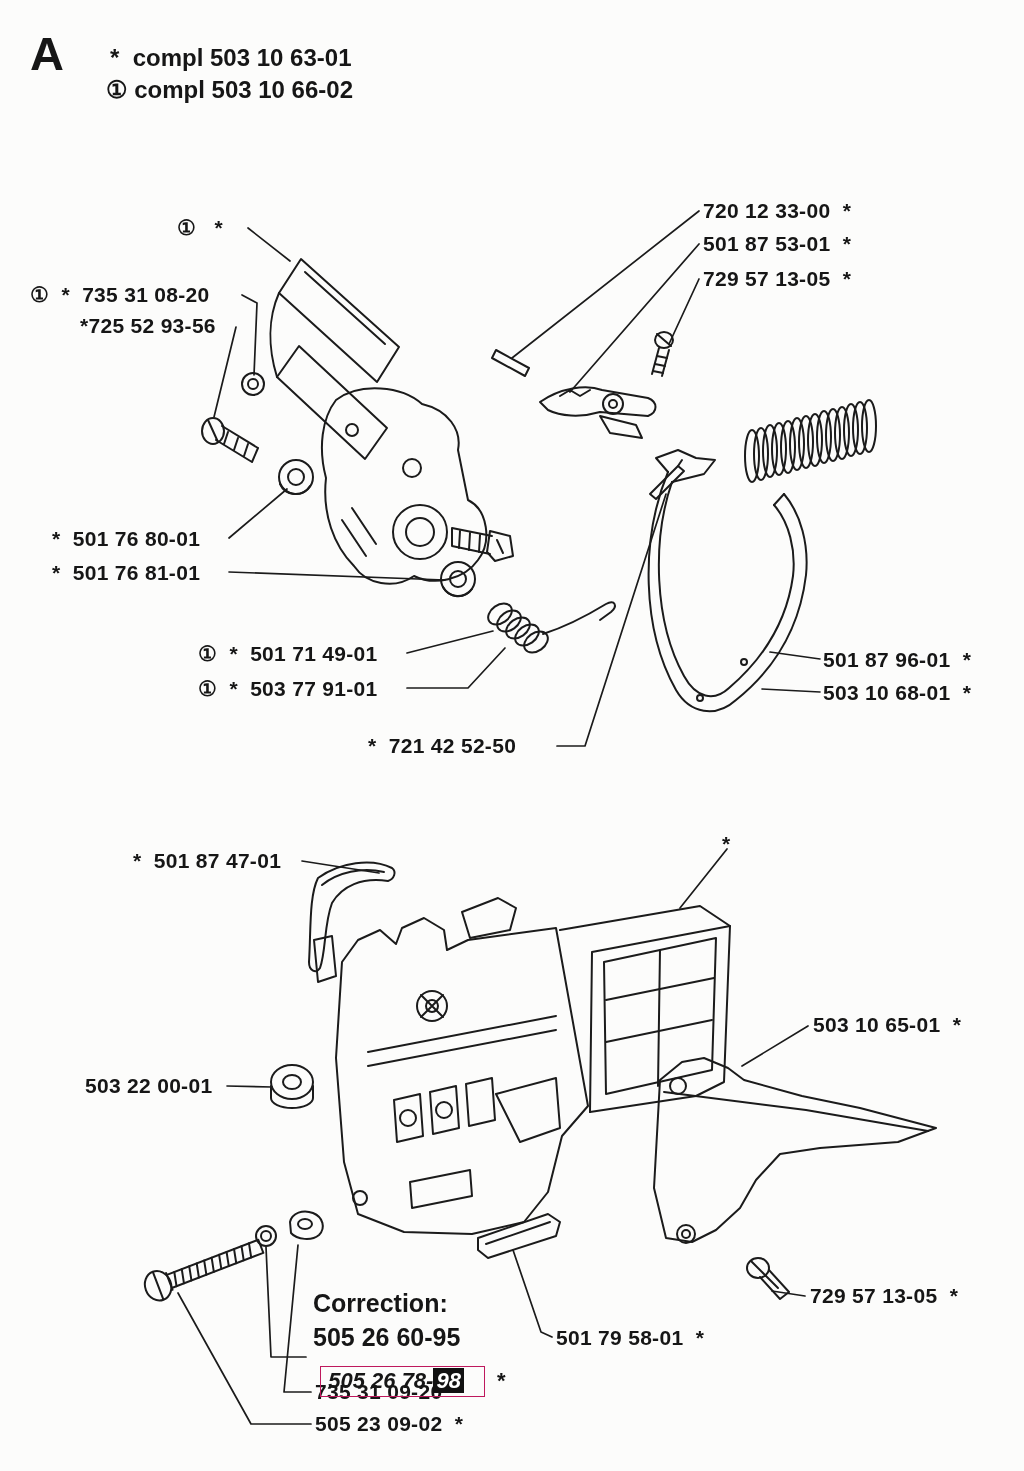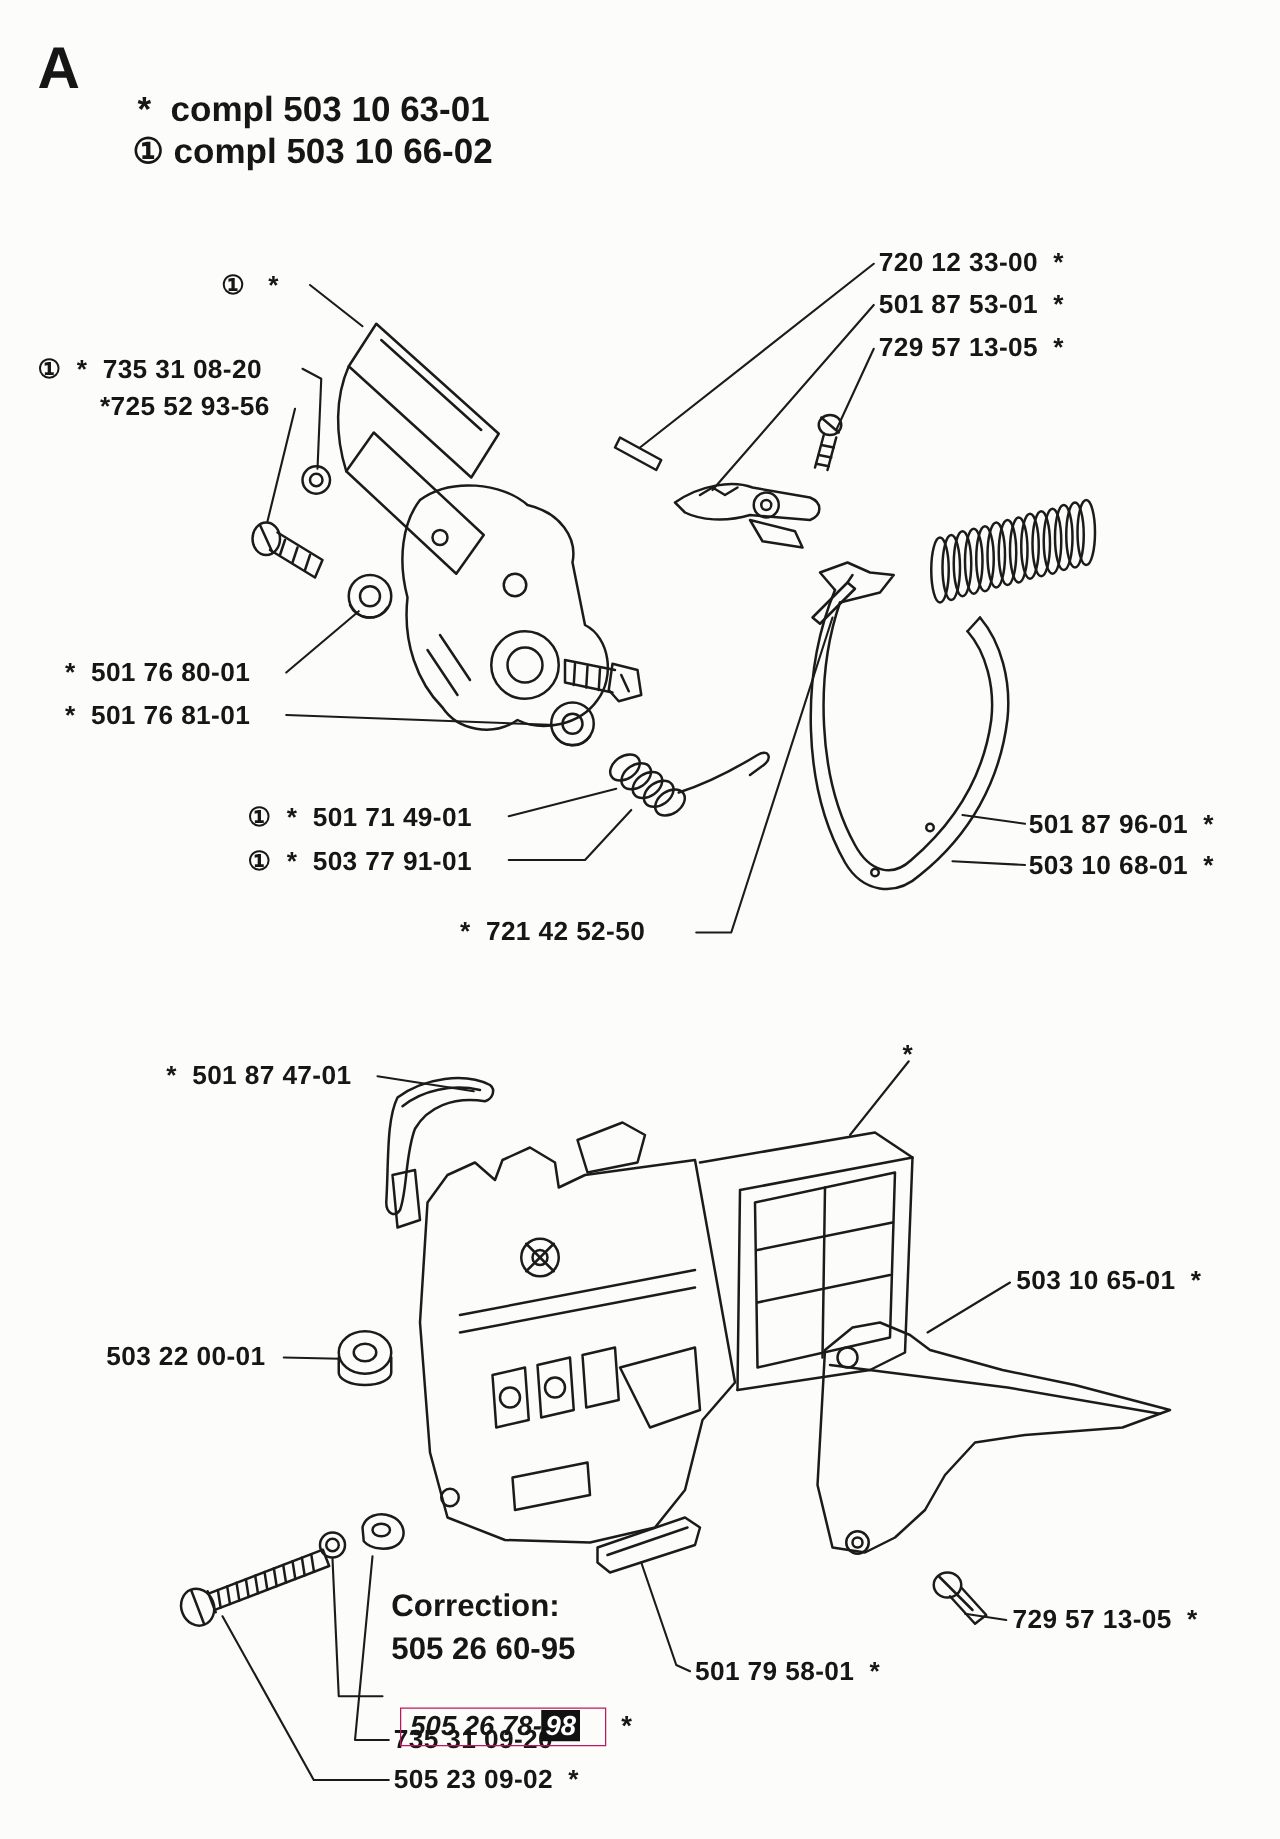--- a/index.html
+++ b/index.html
@@ -9,28 +9,28 @@
     background:#fcfcfb;
     font-family:"Liberation Sans", sans-serif;
     color:#161616;
     overflow:hidden;
   }
   #svg-layer { position:absolute; left:0; top:0; }
   #section-letter {
     position:absolute; left:30px; top:26px;
     font-size:47px; font-weight:900; letter-spacing:-2px;
   }
-  .note { position:absolute; font-size:28px; font-weight:600; white-space:pre;margin-top:28px; }
+  .note { position:absolute; font-size:24px; font-weight:600; white-space:pre; }
   #note-1 { left:110px; top:44px; }
   #note-2 { left:106px; top:76px; }
   .callout {
     position:absolute; font-size:21px; font-weight:600;
     letter-spacing:0.3px; white-space:pre;
   }
-  .corr { position:absolute; font-weight:700; white-space:pre; }
+  .corr { position:absolute; font-weight:700; white-space:pre;margin-top:18px; }
   #corr-title { left:313px; top:1271px; font-size:25px; }
   #corr-line1 { left:313px; top:1305px; font-size:25px; }
   #corr-box-row { left:308px; top:1340px; font-size:22px; font-weight:700; position:absolute; white-space:pre; }
   #corr-box { display:inline-block; border:1px solid #be185d; padding:1px 20px 2px 7px;font-style:italic; }
   #corr-box .hl { background:#111; color:#fff; padding:0 3px; }
   #corr-star { margin-left:12px; }
 </style>
 </head>
 <body>
 

